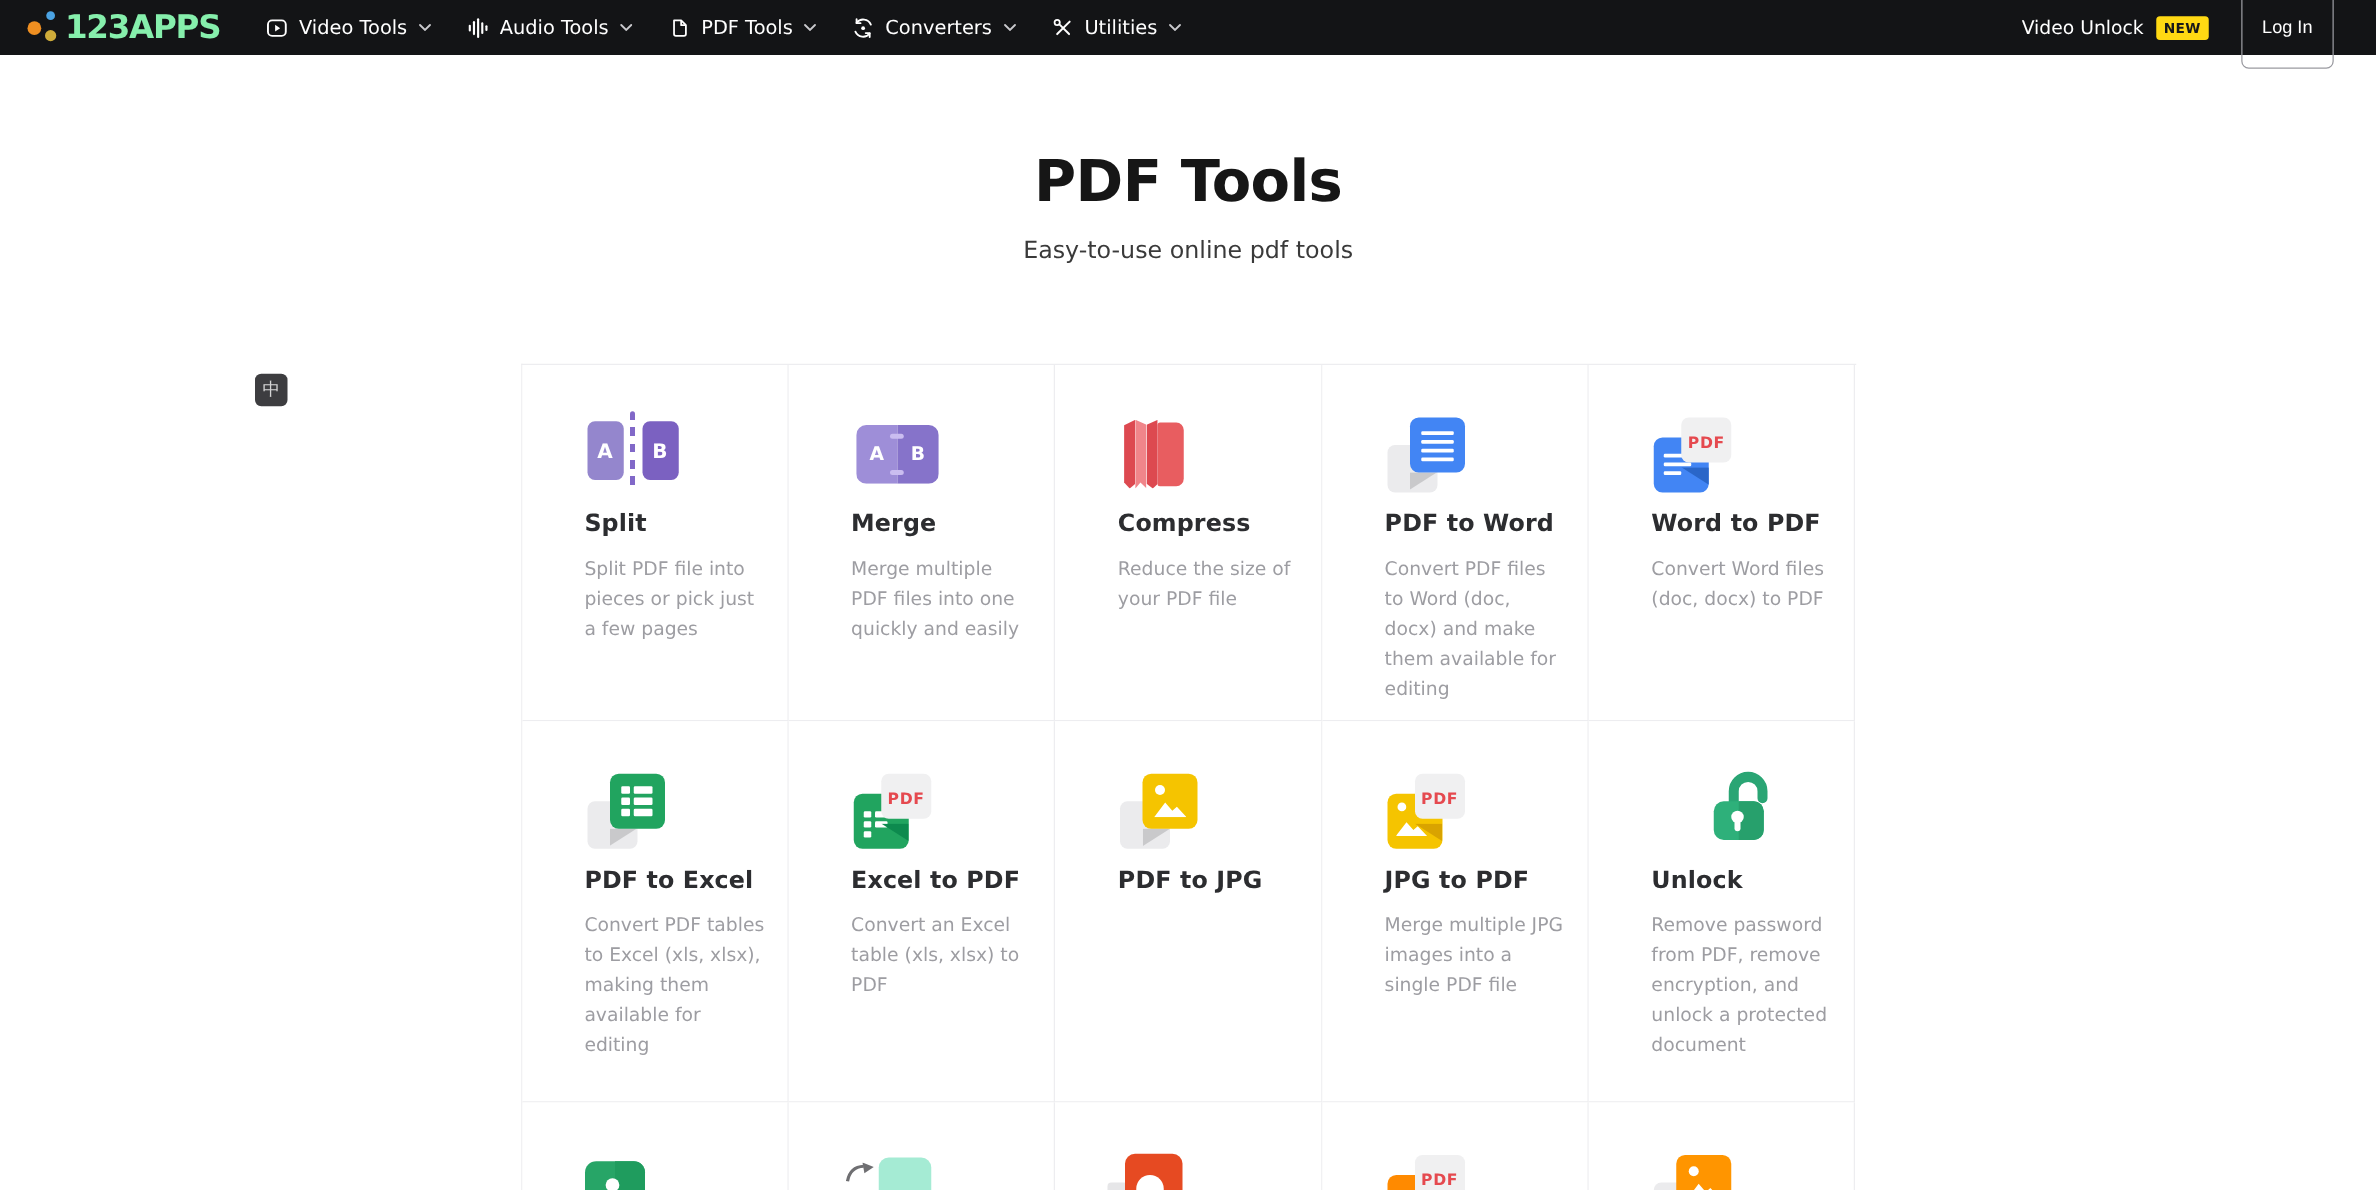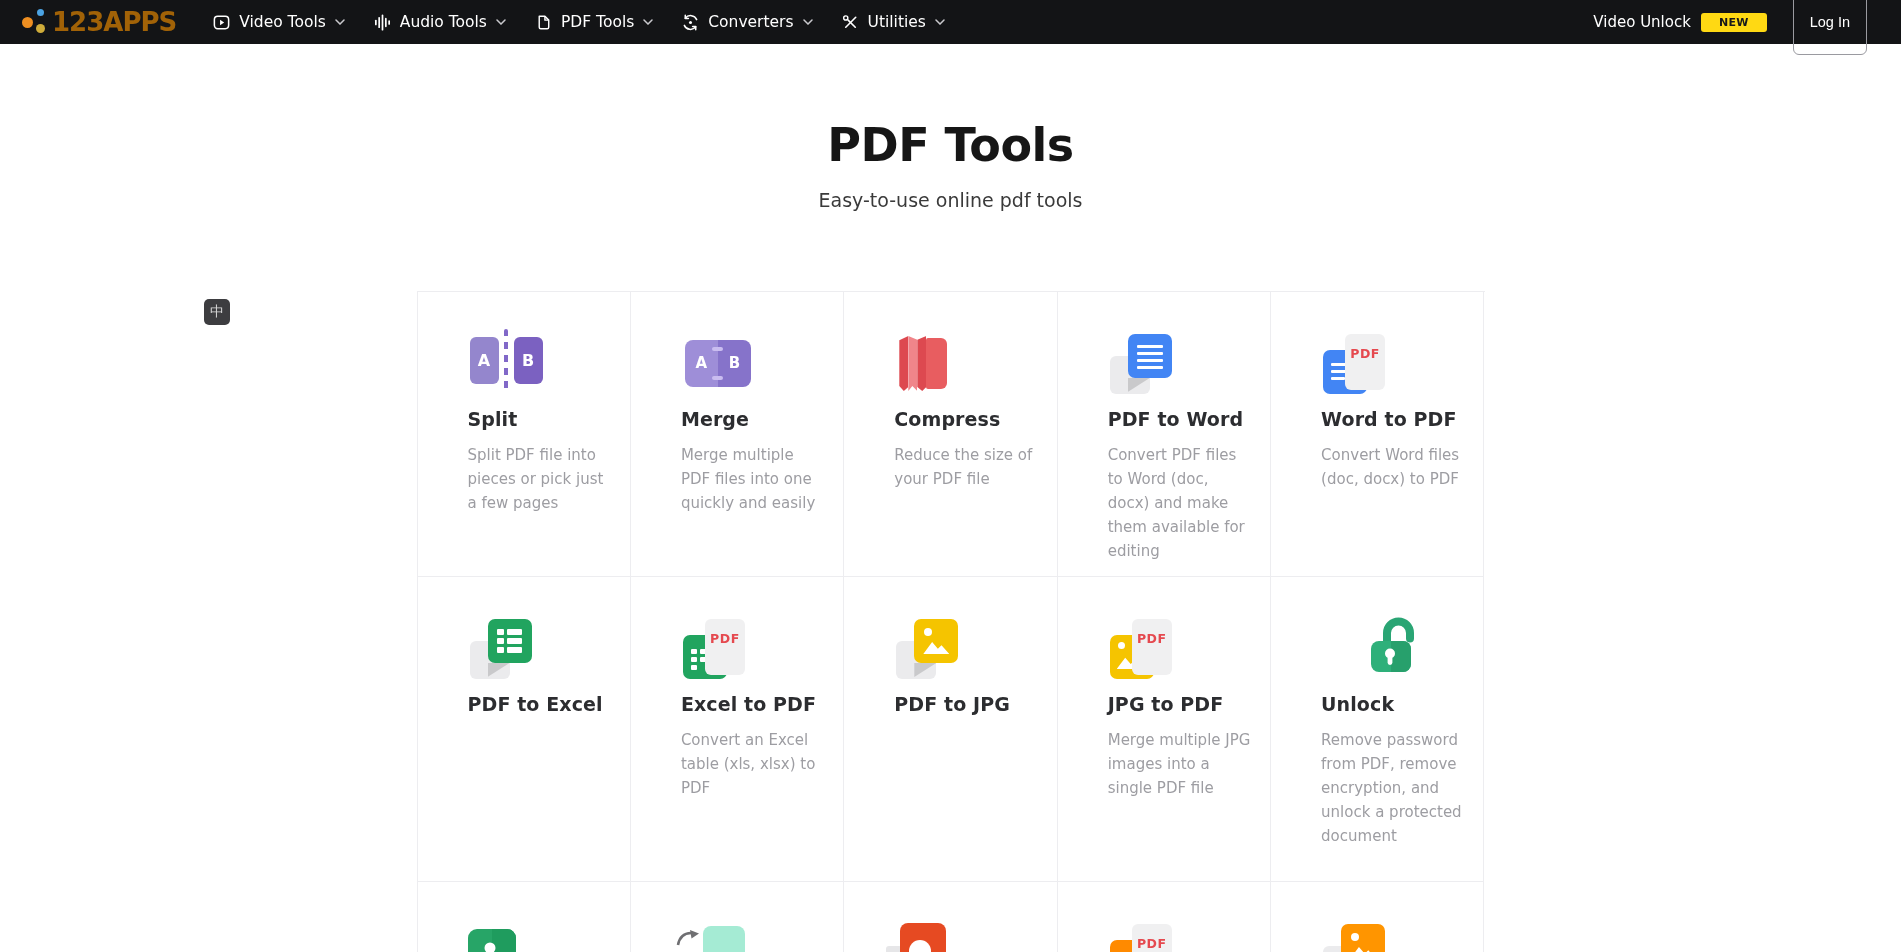--- a/index.html
+++ b/index.html
@@ -8,30 +8,30 @@
 
   
   .navbar { height:44px; background:#131416; display:flex; align-items:center;
             padding:0 34px 0 22px; color:#fff; }
   .logo { display:flex; align-items:center; gap:4px; cursor:pointer; }
   .logo-dots { position:relative; width:26px; height:28px; }
   .dot { position:absolute; border-radius:50%; }
   .dot-orange { left:0; top:9px; width:11px; height:11px; background:#ef8f21; }
   .dot-blue   { left:15px; top:1px; width:7px; height:7px; background:#4ba3e3; }
   .dot-yellow { left:14px; top:16px; width:9px; height:9px; background:#cfac3a; }
-  .logo-text { font-size:26px; font-weight:800; letter-spacing:-1px; color:#a16207; }
+  .logo-text { font-size:26px; font-weight:800; letter-spacing:-1px; color:#86efac; }
   .nav-menu { display:flex; gap:28px; margin-left:36px; }
   .nav-item { display:flex; align-items:center; gap:8px; font-size:15.5px; color:#fff;
               cursor:pointer; white-space:nowrap; }
   .nav-item svg.nicon { display:block; }
   .chev { margin-left:1px; }
   .nav-right { margin-left:auto; display:flex; align-items:center; gap:10px; }
   .video-editor { font-size:15px; color:#fff; cursor:pointer; }
   .new-badge { background:#ffd913; color:#17181a; font-size:11px; font-weight:700;
-               padding:3px 18px; border-radius:3px; letter-spacing:.3px;text-align:center; }
+               padding:3px 6px; border-radius:3px; letter-spacing:.3px;text-align:center; }
   .login-btn { margin-left:16px; border:1px solid #9a9aa0; border-radius:6px;
                background:transparent; color:#fff; font-size:14.5px; padding:24px 16px;
                cursor:pointer; font-family:Liberation Sans, sans-serif; }
 
   
   .float-widget { position:absolute; left:204px; top:299px; width:26px; height:26px;
                   background:#3d3d40; border-radius:5px; color:#d6d6d6; font-size:14px;
                   display:flex; align-items:center; justify-content:center; cursor:pointer; }
 
   
@@ -82,21 +82,21 @@
          border-radius:2px 6px 6px 2px; }
 
   
   .stack { position:absolute; left:2px; top:2px; width:62px; height:60px; }
   .sq { position:absolute; display:block; }
   .back { left:0; top:22px; width:40px; height:38px; background:#ebebed; border-radius:6px; }
   .front { right:0; top:0; width:44px; height:44px; border-radius:7px; }
   .fold-a { position:absolute; left:18px; top:44px; width:22px; height:14px;
             background:#c9c9cb; clip-path:polygon(0 0,100% 0,0 100%); }
   .backdoc { left:0; top:16px; width:44px; height:44px; border-radius:7px; }
-  .frontgray { right:0; top:0; width:40px; height:56px; background:#f0f0f1; border-radius:6px;
+  .frontgray { right:0; top:0; width:40px; height:36px; background:#f0f0f1; border-radius:6px;
                text-align:center; line-height:40px; font-weight:700; font-size:12.5px;
                color:#e5494f; letter-spacing:.5px; }
   .fold-b { position:absolute; left:22px; top:40px; width:22px; height:14px;
             clip-path:polygon(0 0,100% 0,100% 100%); }
   .fb-blue { background:#2a66c8; } .fb-green { background:#0d8a4e; }
   .fb-yellow { background:#d9a300; }
   .bg-blue { background:#4285f4; } .bg-green { background:#21a45f; }
   .bg-yellow { background:#f5c400; } .bg-orange { background:#ff9500; }
   .bg-orange2 { background:#ff8a00; }
 
@@ -321,20 +321,21 @@
               </span>
           <span class="xrow">
                 <i class="xs"></i>
                 <i class="xl"></i>
               </span>
         </span>
           </span>
       </span>
     </div>
     <h3 class="tool-title">PDF to Excel</h3>
+    <p class="tool-desc">Convert PDF tables to Excel (xls, xlsx), making them available for editing</p>
   </a>
 
   <a class="card">
     <div class="tool-icon">
       <span class="stack">
         <span class="sq backdoc bg-green">
             <span class="xlist">
           <span class="xrow">
                 <i class="xls"></i>
                 <i class="xll1"></i>

